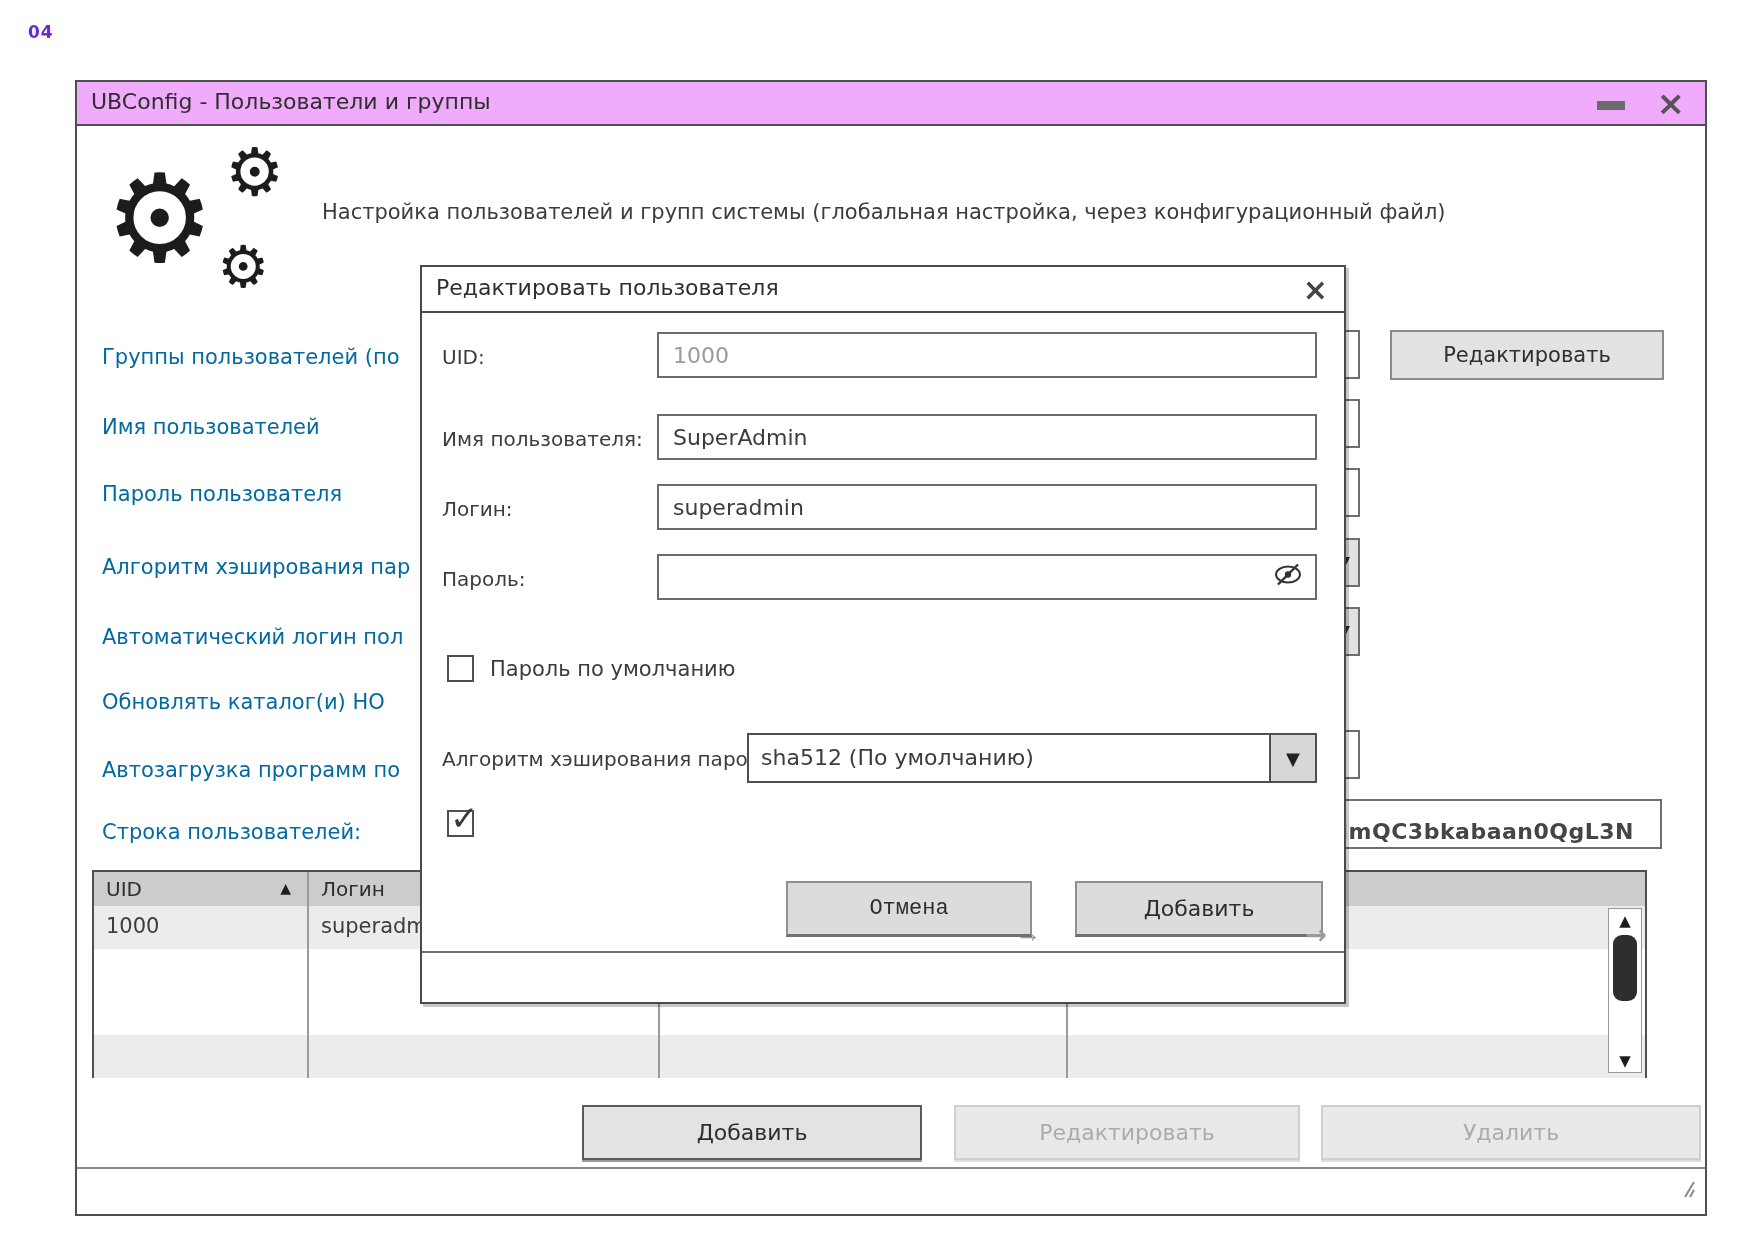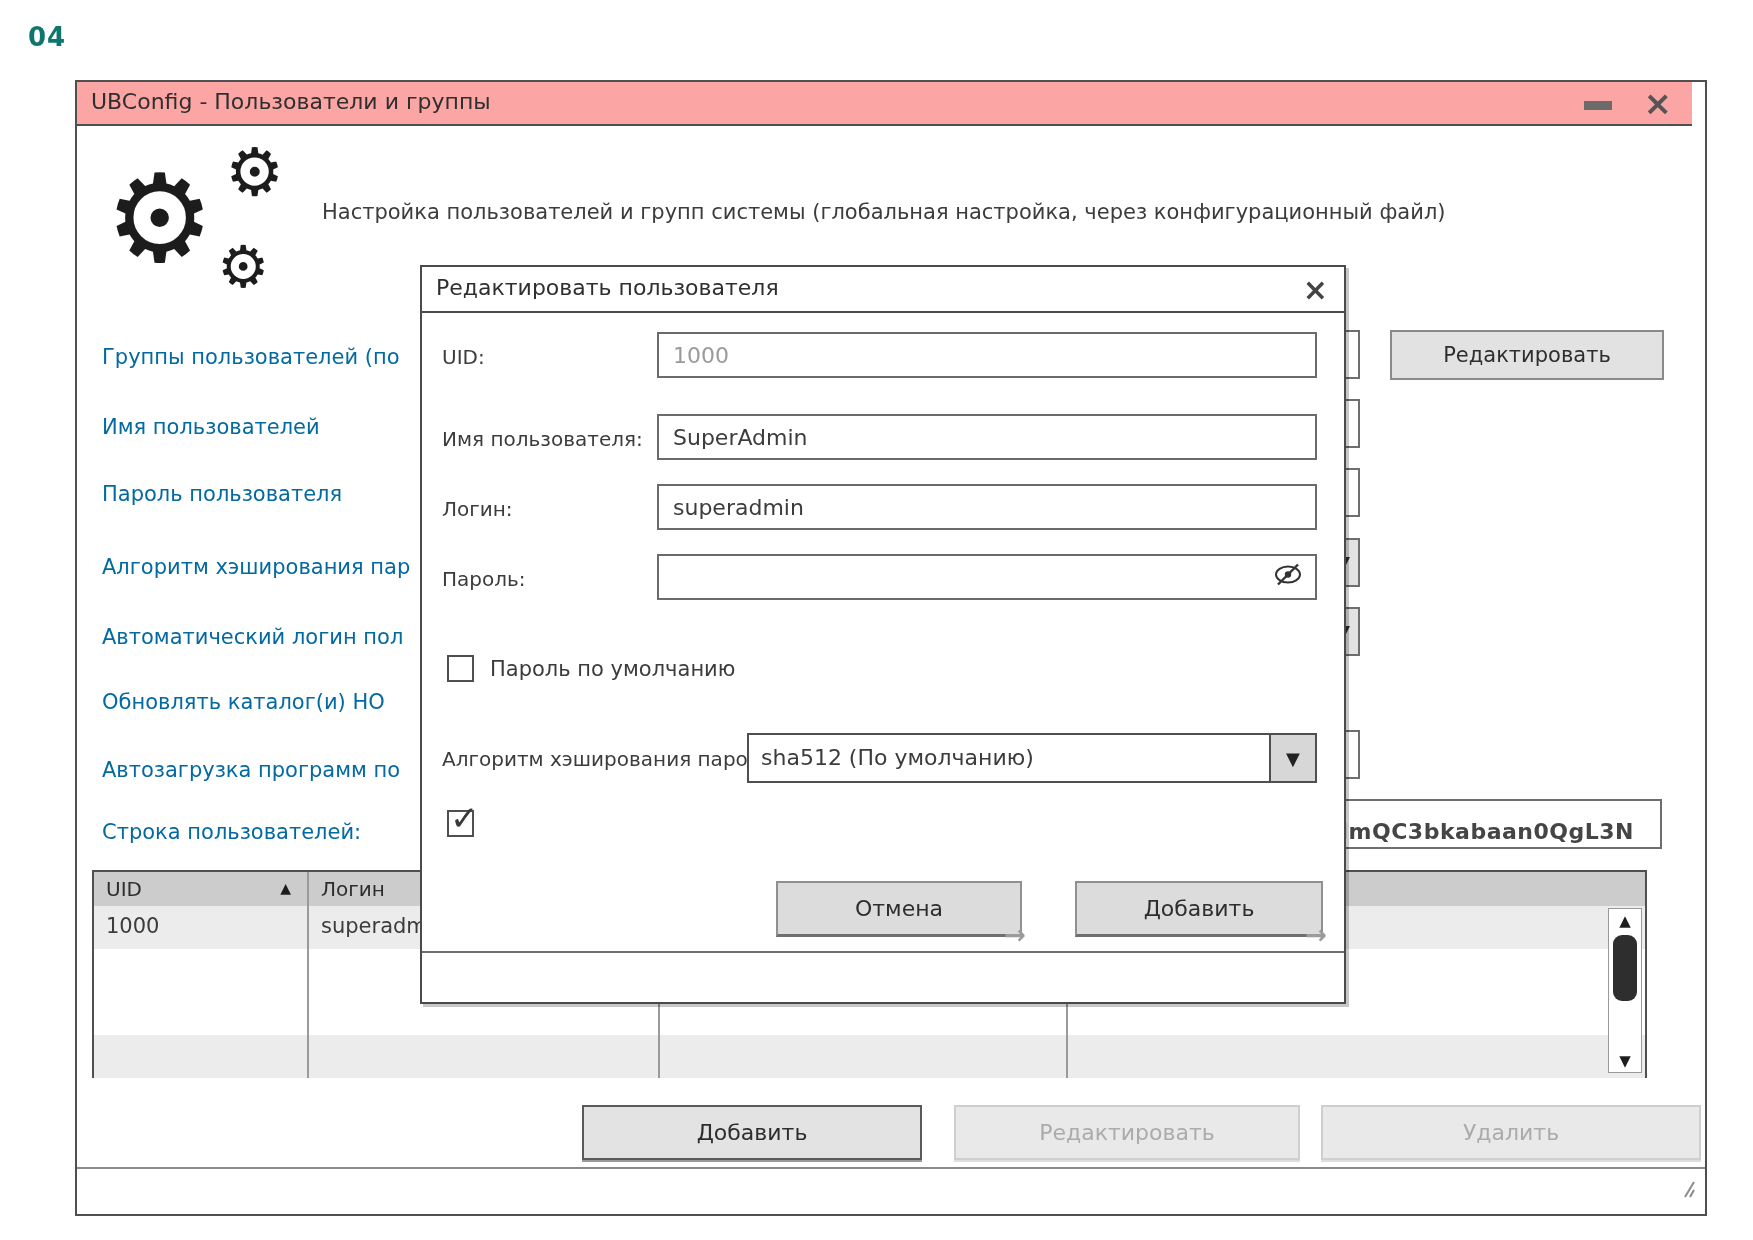--- a/index.html
+++ b/index.html
@@ -1,25 +1,25 @@
 <!DOCTYPE html>
 <html><head>
 <meta charset="utf-8">
 <style>
   html,body{margin:0;padding:0;background:#ffffff;}
   .canvas{position:relative;width:1753px;height:1240px;background:#fff;
           font-family:"DejaVu Sans",sans-serif;color:#3c3c3c;overflow:hidden;}
 
-  .page-label{position:absolute;left:28px;top:22px;font-size:26px;font-weight:bold;
-              color:#0f766e;letter-spacing:1px;}
+  .page-label{position:absolute;left:28px;top:22px;font-size:17px;font-weight:bold;
+              color:#6d28d9;letter-spacing:1px;}
 
   
   .window{position:absolute;left:75px;top:80px;width:1628px;height:1132px;
           border:2px solid #4f4f4f;background:#fff;}
-  .titlebar{position:absolute;left:0;top:0;right:13px;height:42px;border-bottom:2px solid #4f4f4f;background:#fca5a5;}
+  .titlebar{position:absolute;left:0;top:0;right:0;height:42px;border-bottom:2px solid #4f4f4f;background:#f0abfc;}
   .title{position:absolute;left:14px;top:7px;font-size:22px;color:#2f2f2f;}
   .min-btn{position:absolute;right:80px;top:19px;width:28px;height:9px;background:#6b6b6b;cursor:pointer;}
   .close-btn{position:absolute;right:20px;top:0px;font-size:34px;font-weight:bold;color:#555;cursor:pointer;line-height:42px;}
 
   .gears{position:absolute;left:28px;top:58px;width:190px;height:180px;color:#1c1c1c;}
   .gear{position:absolute;line-height:1;}
   .g1{left:0px;top:18px;font-size:122px;}
   .g2{left:120px;top:0px;font-size:66px;}
   .g3{left:112px;top:98px;font-size:58px;}
 
@@ -81,21 +81,21 @@
   .cb .check{position:absolute;left:1px;top:-14px;font-size:34px;color:#3a3a3a;}
   .cb-label{position:absolute;left:68px;font-size:21px;white-space:nowrap;}
   .combo{position:absolute;left:325px;top:466px;width:570px;height:50px;border:2px solid #4f4f4f;
          background:#fff;box-sizing:border-box;cursor:pointer;}
   .combo-value{position:absolute;left:12px;top:10px;font-size:22px;white-space:nowrap;}
   .combo-arrow-btn{position:absolute;right:0;top:0;bottom:0;width:44px;border-left:2px solid #4f4f4f;
          background:#d7d7d7;display:flex;align-items:center;justify-content:center;font-size:18px;color:#222;}
   .dlg-btn{position:absolute;top:614px;height:56px;background:#dcdcdc;border:2px solid #909090;
            border-bottom:3px solid #6f6f6f;box-sizing:border-box;font-size:22px;color:#2e2e2e;
            display:flex;align-items:center;justify-content:center;cursor:pointer;}
-  .btn-cancel{left:354px;width:246px;} .btn-add{left:653px;width:248px;}
+  .btn-cancel{left:364px;width:246px;font-family:Liberation Mono, monospace;} .btn-add{left:653px;width:248px;}
   .link-arrow{position:absolute;right:-6px;bottom:-16px;font-size:26px;font-weight:bold;color:#9b9b9b;}
   .dlg-footer-line{position:absolute;left:0;right:0;top:684px;border-top:2px solid #6f6f6f;}
 </style>
 </head>
 <body>
 
 <div class="canvas">
 
   <div class="page-label">04</div>
 

